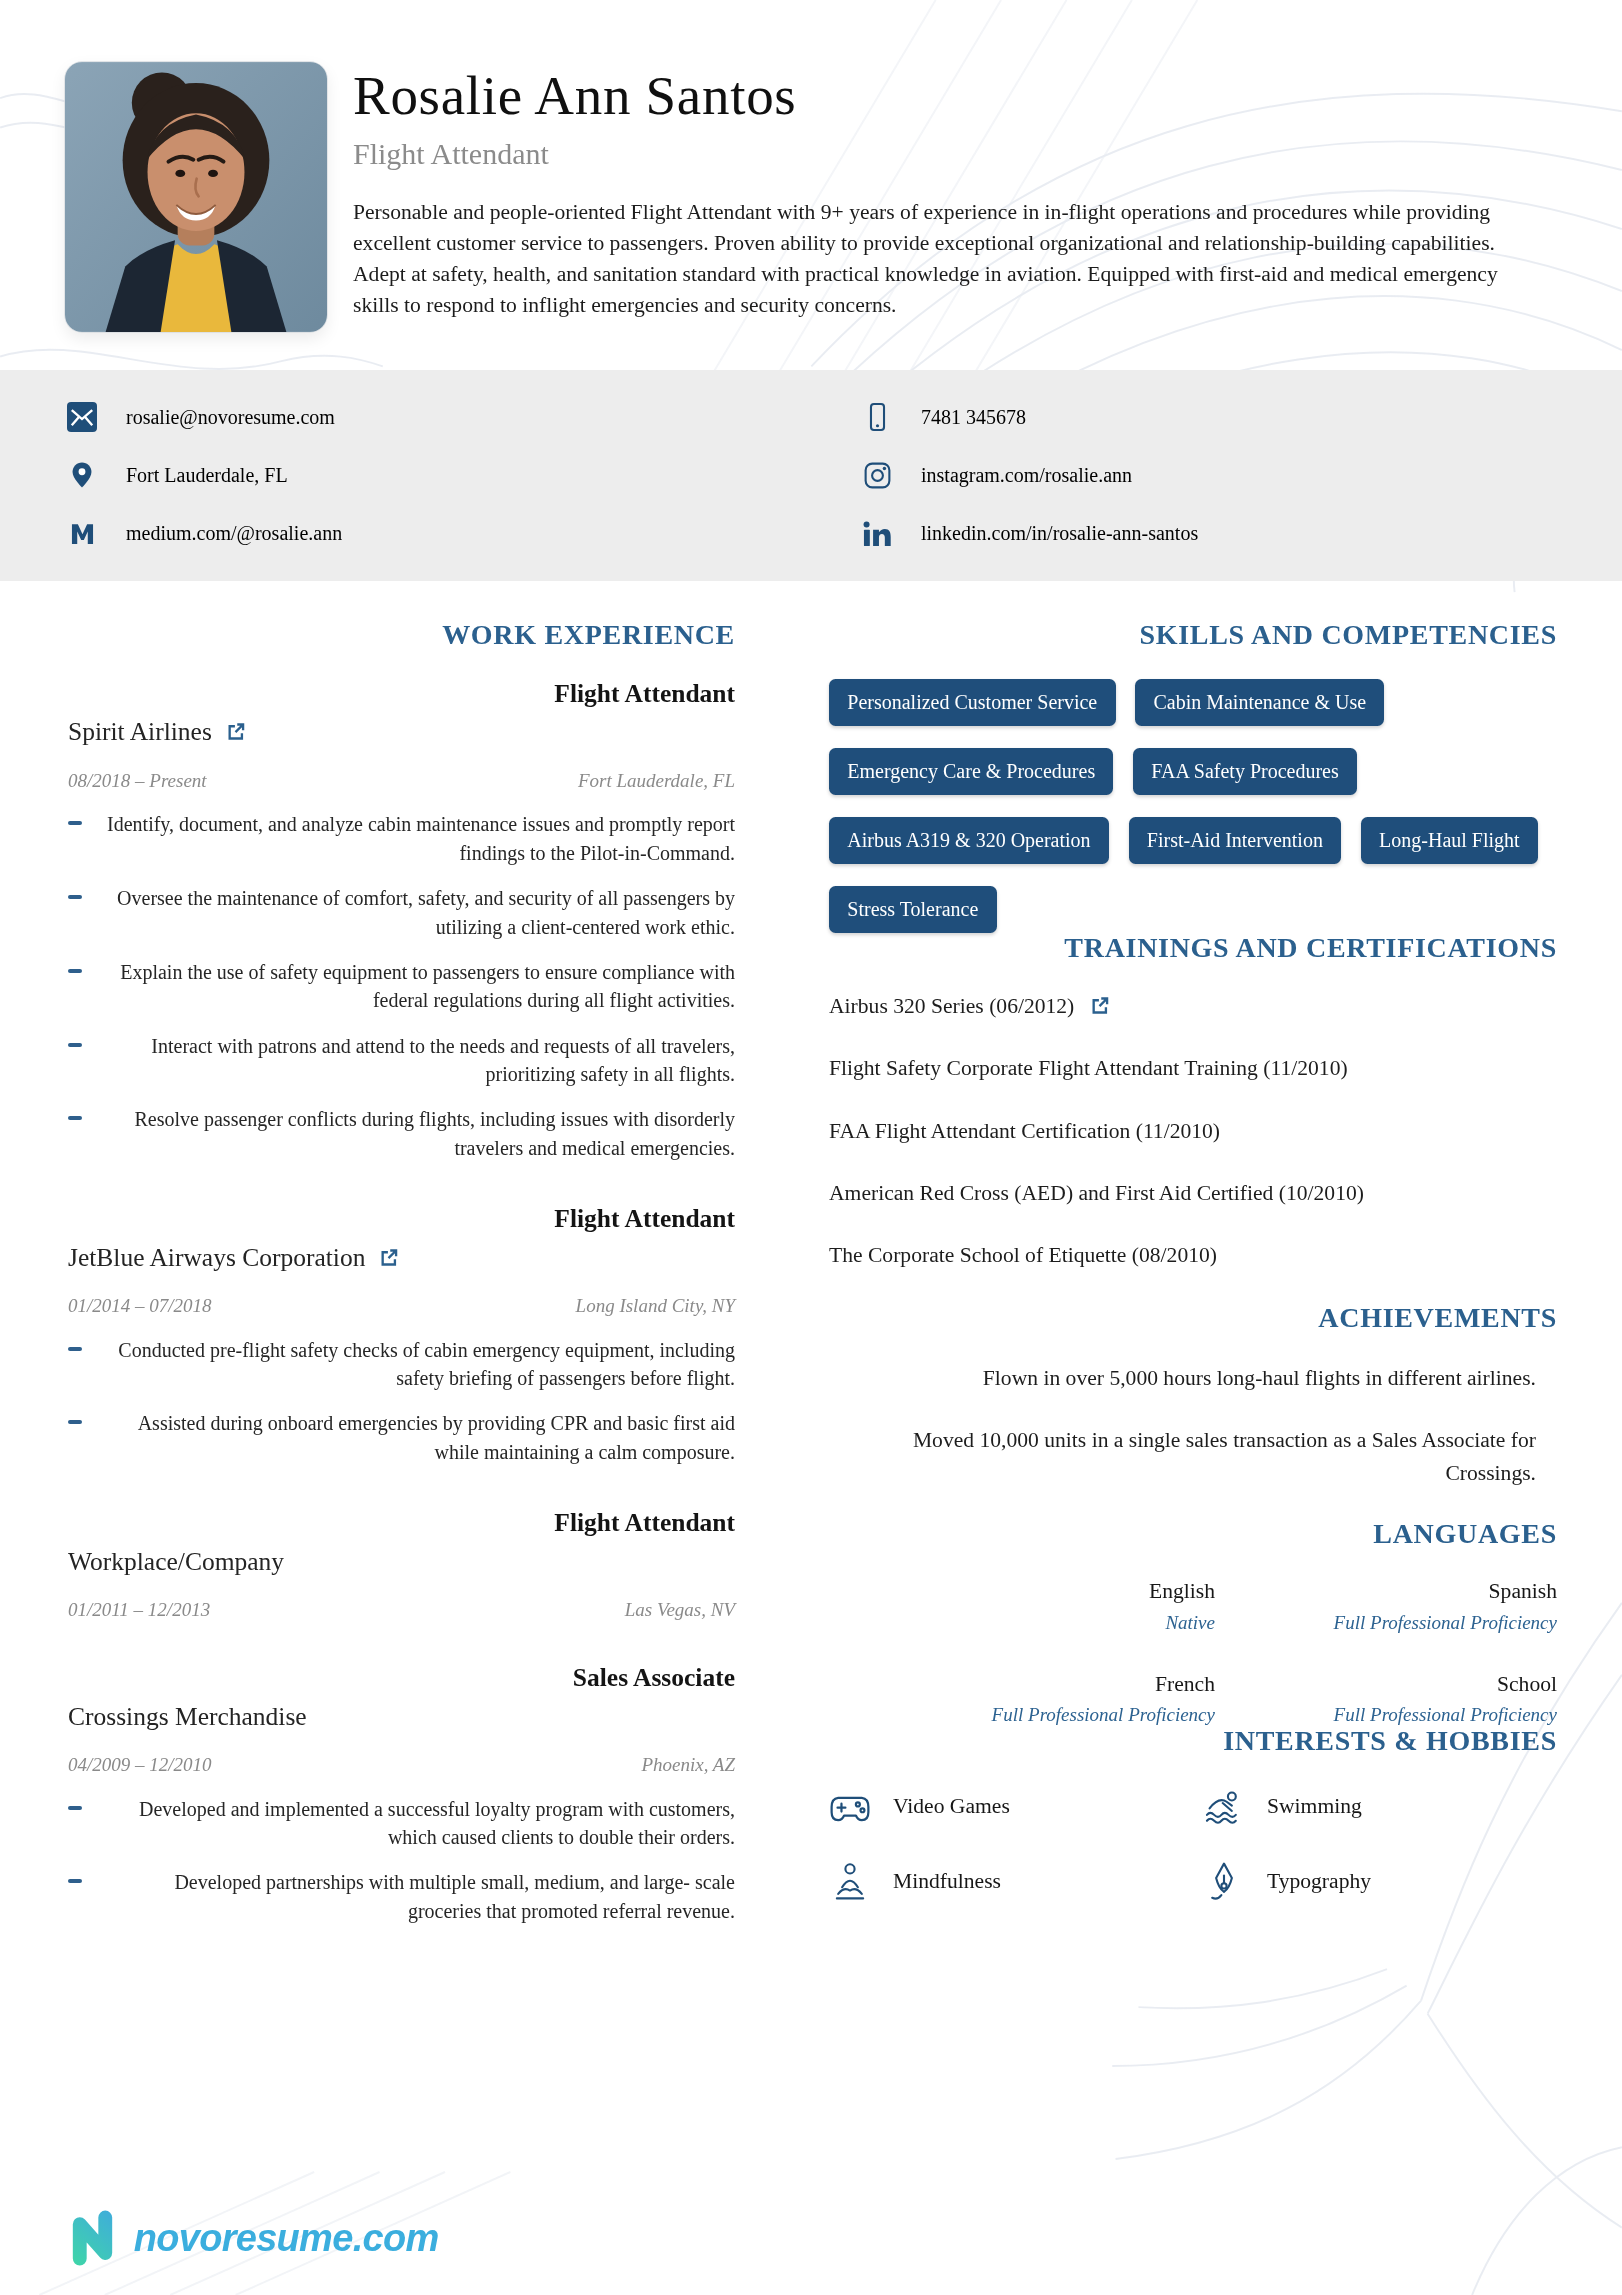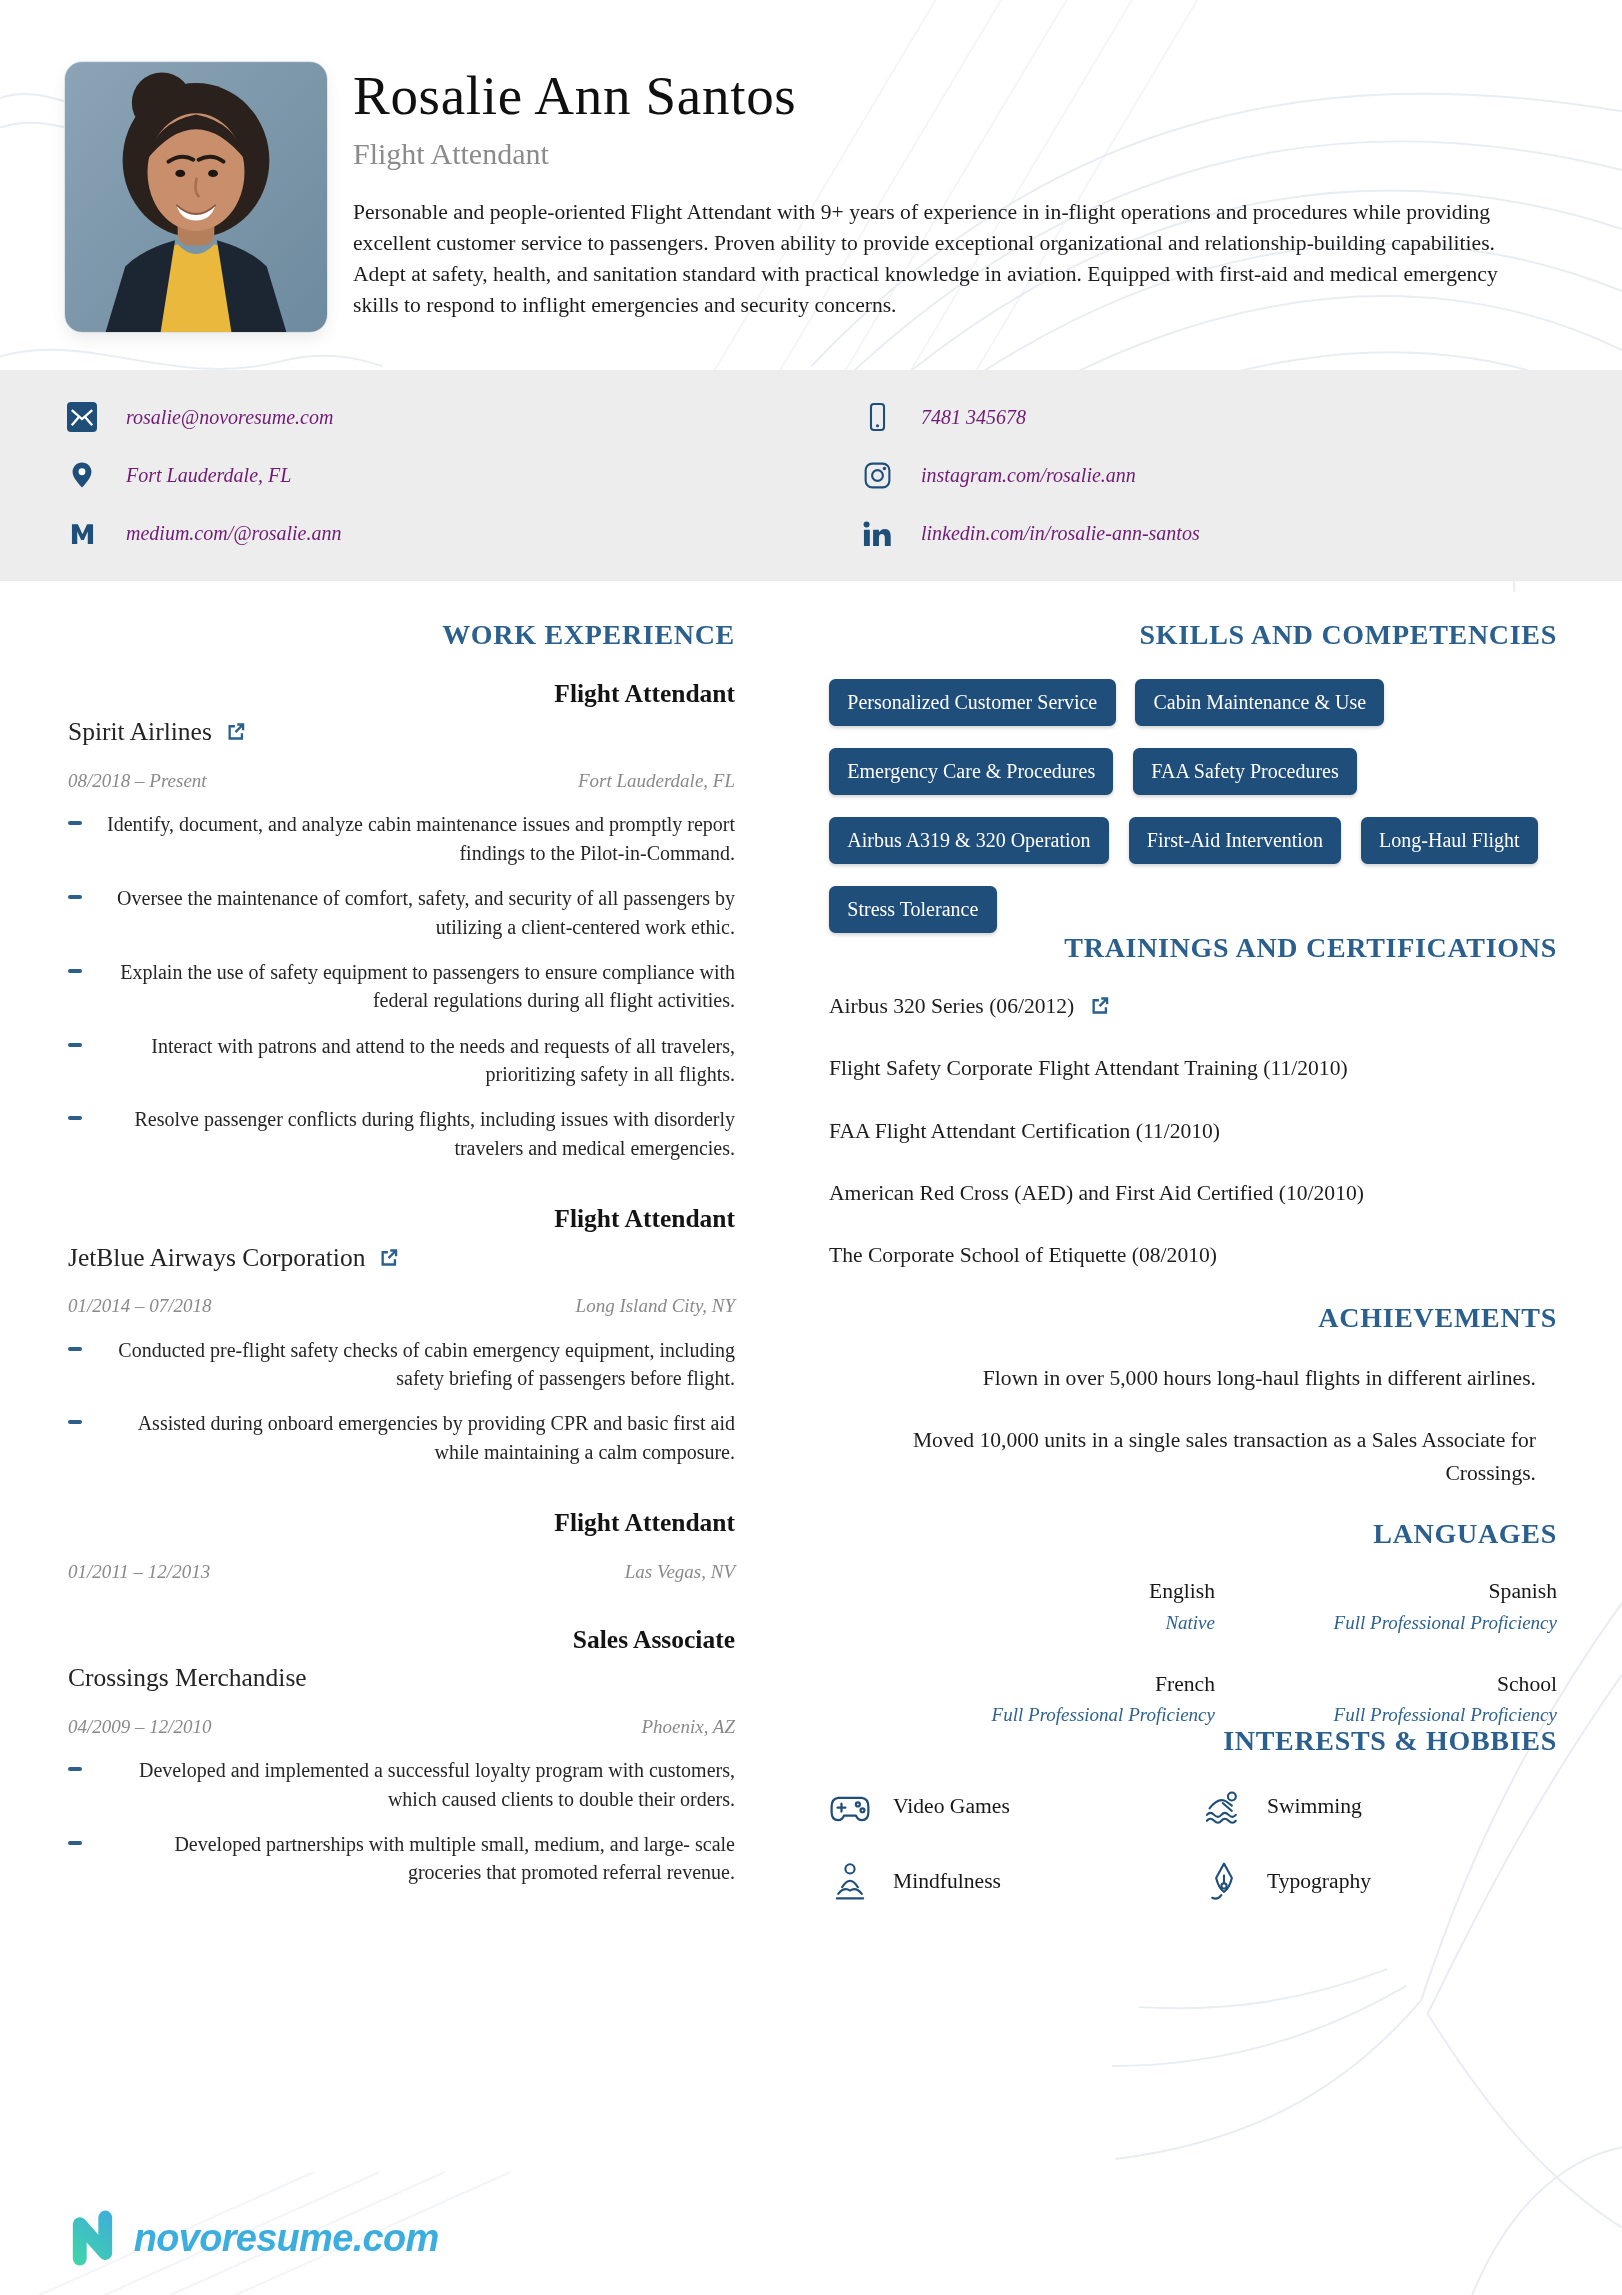--- a/index.html
+++ b/index.html
@@ -16,21 +16,21 @@
   .header-text{flex:1;padding-top:3.9px;}
   .name{font-size:55px;font-weight:400;letter-spacing:0.7px;color:#101010;line-height:1.1;margin:0;}
   .subtitle{font-size:30px;color:#8b8b8b;margin-top:10.5px;}
   .summary{font-size:21.6px;line-height:1.44;color:#1c1c1c;margin-top:26px;max-width:1165px;}
 
   
   .contact{background:#EDEDED;margin-top:38px;padding:18.3px 0 18.3px 67px;
            display:grid;grid-template-columns:795px 1fr;}
   .contact-row{display:flex;align-items:center;gap:29px;height:58px;}
   .contact-row .cicon{width:30px;height:30px;flex:none;display:flex;align-items:center;justify-content:center;}
-  .contact-row .ctext{font-size:20px;color:#701a75;font-style:italic;}
+  .contact-row .ctext{font-size:20px;color:#000000;}
 
   
   .main{display:flex;gap:94px;padding:39px 65px 0 68px;align-items:flex-start;text-align:right;}
   .col-left{width:667px;flex:none;}
   .col-right{flex:1;min-width:0;}
   h2.section{font-size:28px;color:#2B608E;font-weight:600;letter-spacing:0.7px;margin:0 0 30px 0;line-height:1.05;}
 
   
   .job{margin-bottom:42px;}
   .job-title{font-size:25.5px;font-weight:700;color:#141414;margin:0;line-height:1.2;}
@@ -285,20 +285,23 @@
               </div>
             <div class="bullet">
                 <span class="dash"></span>
                 <span class="btext">Assisted during onboard emergencies by providing CPR and basic first aid while maintaining a calm composure.</span>
               </div>
           </div>
         </div>
 
         <div class="job">
           <h3 class="job-title">Flight Attendant</h3>
+          <div class="company-row">
+            <span class="company">Workplace/Company</span>
+          </div>
           <div class="meta">
             <span>01/2011 – 12/2013</span>
             <span>Las Vegas, NV</span>
           </div>
         </div>
 
         <div class="job">
           <h3 class="job-title">Sales Associate</h3>
           <div class="company-row">
             <span class="company">Crossings Merchandise</span>

